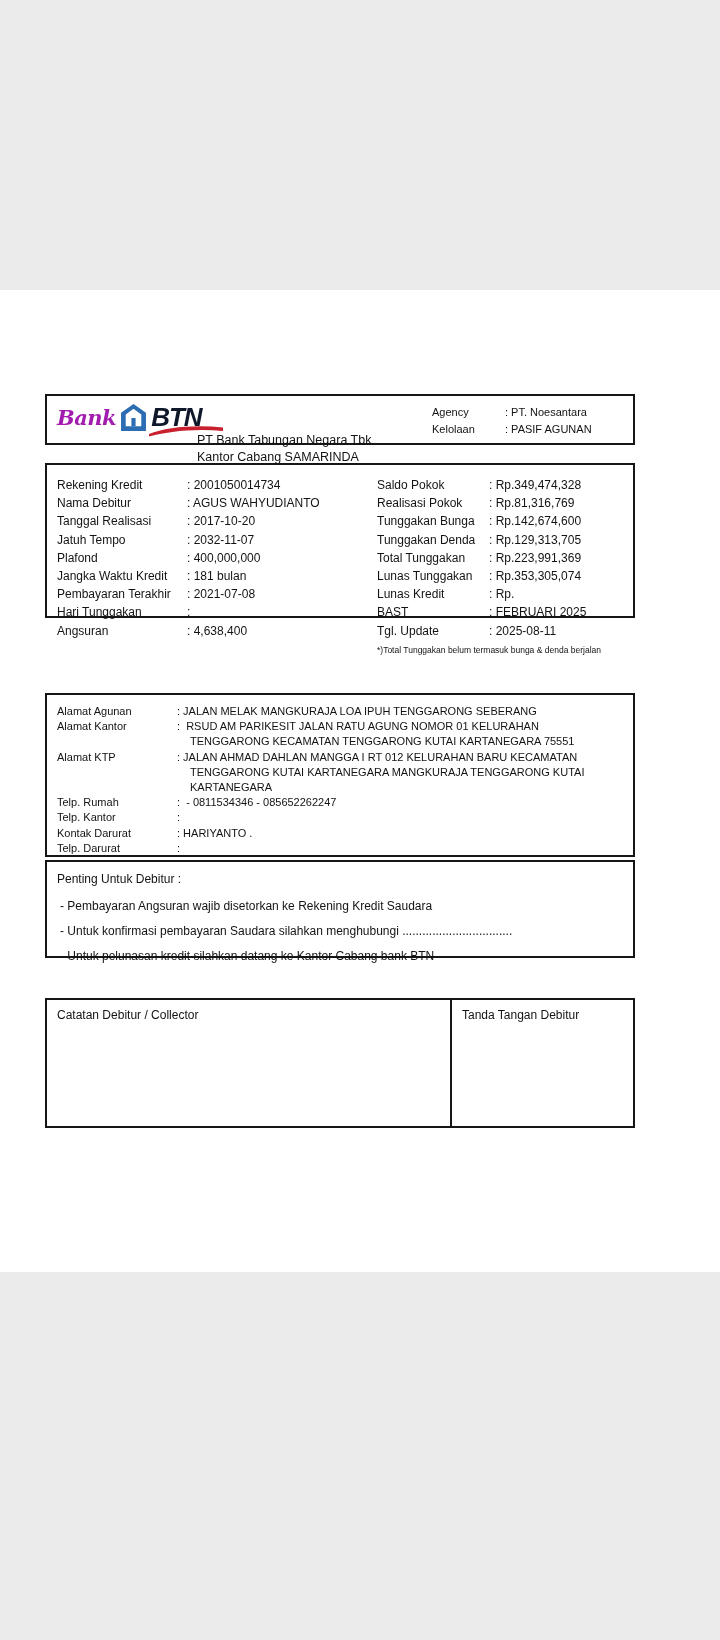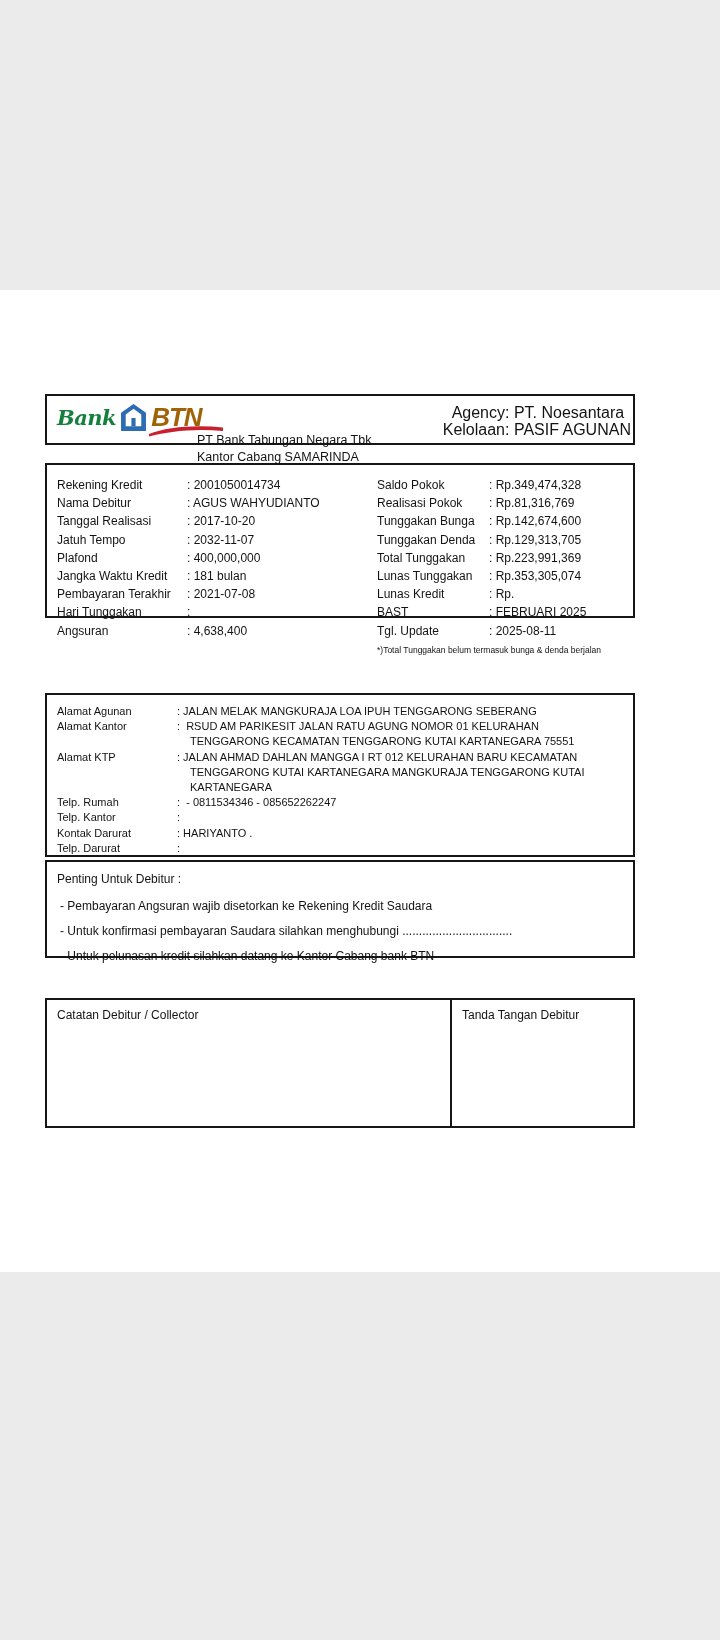--- a/index.html
+++ b/index.html
@@ -37,36 +37,36 @@
     top: 8px;
     display: flex;
     align-items: center;
     gap: 4px;
   }
   .bank-word {
     font-family: "DejaVu Serif", "Liberation Serif", serif;
     font-style: italic;
     font-weight: bold;
     font-size: 21px;
-    color: #15803d;
+    color: #a21caf;
     letter-spacing: -0.5px;
   }
   .house-svg { display: block; margin: 0 1px; }
   .btn-wrap { position: relative; display: inline-block; }
   .btn-word {
     font-style: italic;
     font-weight: bold;
     font-size: 26px;
     line-height: 24px;
-    color: #a16207;
+    color: #0f172a;
     letter-spacing: -1px;
   }
   .swoosh { position: absolute; left: -3px; bottom: -7px; }
   .company { position: absolute; left: 150px; top: 8px; font-size: 12.5px; line-height: 17px; margin-top: 28px; }
-  .agency-block { position: absolute; left: 385px; top: 8px; font-size: 16px; line-height: 17px; text-align: right; }
+  .agency-block { position: absolute; left: 385px; top: 8px; font-size: 11px; line-height: 17px; }
   .agency-row { display: flex; }
   .agency-row .a-lab { width: 73px; flex: none; }
 
   
   .acct { top: 463px; height: 155px; }
   .col { position: absolute; top: 13px; font-size: 12px; line-height: 15px; }
   .col-left { left: 10px; width: 310px; }
   .col-right { left: 330px; width: 252px; }
   .frow { display: flex; height: 18.2px; align-items: flex-start; }
   .col-left .lab { width: 130px; flex: none; }

